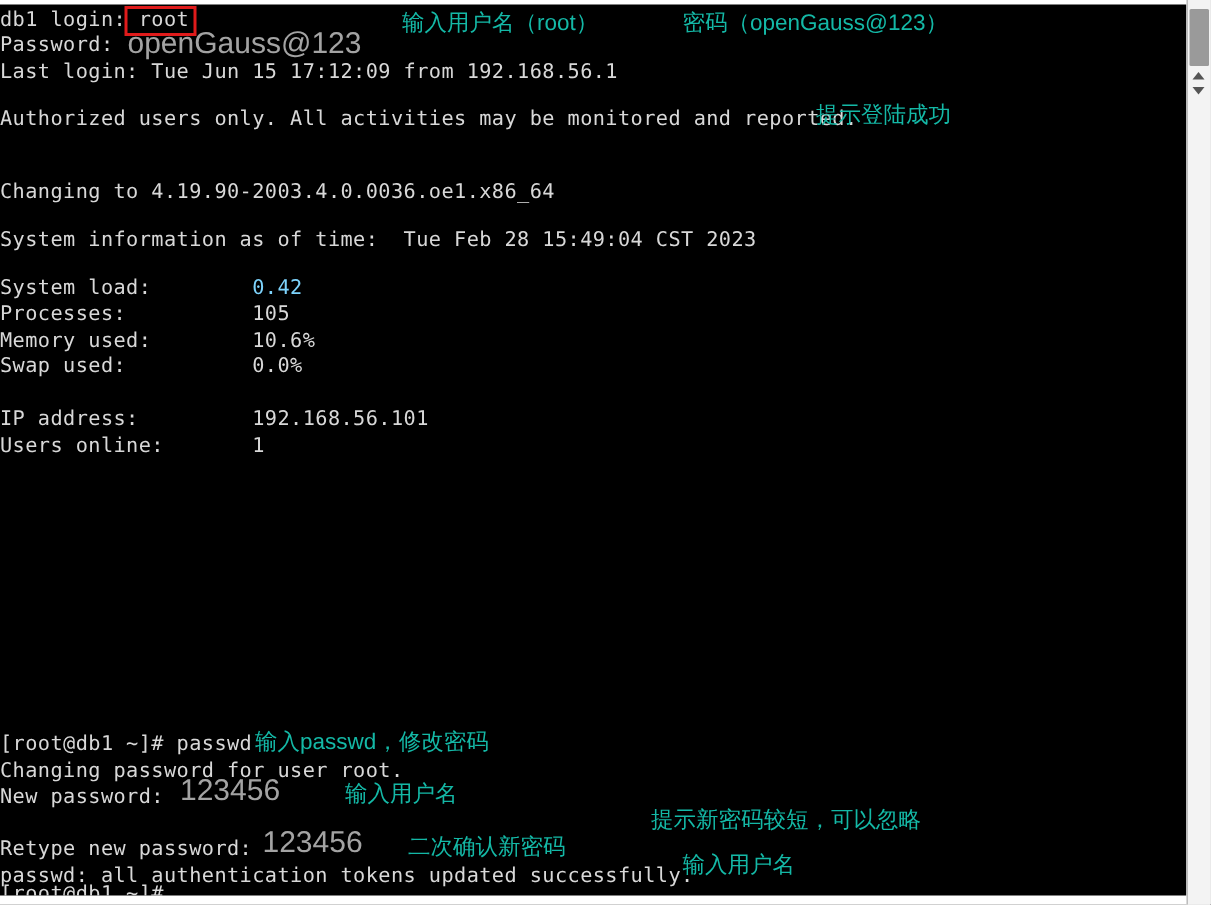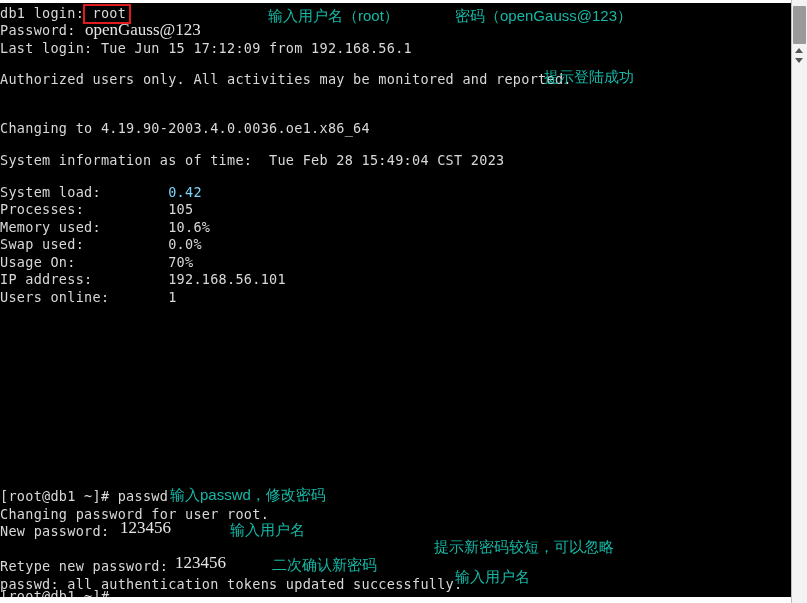--- a/index.html
+++ b/index.html
@@ -97,23 +97,23 @@
     position: absolute;
     white-space: pre;
     font-family: Liberation Sans, sans-serif;
     color: #14b8a6;
     font-size: 15px;
     line-height: 19px;
   }
   .anno-red {
     position: absolute;
     white-space: pre;
-    font-family: Liberation Serif, serif;
-    color: #e5e5e5;
-    font-size: 17px;
+    font-family: Liberation Sans, sans-serif;
+    color: #a3a3a3;
+    font-size: 20px;
     line-height: 21px;
   }
   #root-highlight-box {
     position: absolute;
     left: 83px;
     top: 1px;
     width: 48px;
     height: 20px;
     border: 2px solid #e01b1b;
     box-sizing: border-box;
@@ -131,21 +131,20 @@
     <div class="term-line" style="top:36.8px">Last login: Tue Jun 15 17:12:09 from 192.168.56.1</div>
     <div class="term-line" style="top:68px">Authorized users only. All activities may be monitored and reported.</div>
     <div class="term-line" style="top:117px">Changing to 4.19.90-2003.4.0.0036.oe1.x86_64</div>
     <div class="term-line" style="top:149px">System information as of time:  Tue Feb 28 15:49:04 CST 2023</div>
 
     <div class="term-line" style="top:180.5px"><span>System load:</span><span style="color:transparent">        </span><span class="orange">0.42</span></div>
 
     <div class="term-line" style="top:198px">Processes:          105</div>
     <div class="term-line" style="top:215.5px">Memory used:        10.6%</div>
     <div class="term-line" style="top:233px">Swap used:          0.0%</div>
-    <div class="term-line" style="top:250.5px">Usage On:           70%</div>
     <div class="term-line" style="top:268px">IP address:         192.168.56.101</div>
     <div class="term-line" style="top:285.5px">Users online:       1</div>
 
     <div class="term-line" style="top:485px">[root@db1 ~]# passwd</div>
     <div class="term-line" style="top:502.5px">Changing password for user root.</div>
     <div class="term-line" style="top:520px">New password:</div>
     <div class="term-line" style="top:555px">Retype new password:</div>
     <div class="term-line" style="top:572.5px">passwd: all authentication tokens updated successfully.</div>
     <div class="term-line" style="top:585px">[root@db1 ~]#</div>
 

